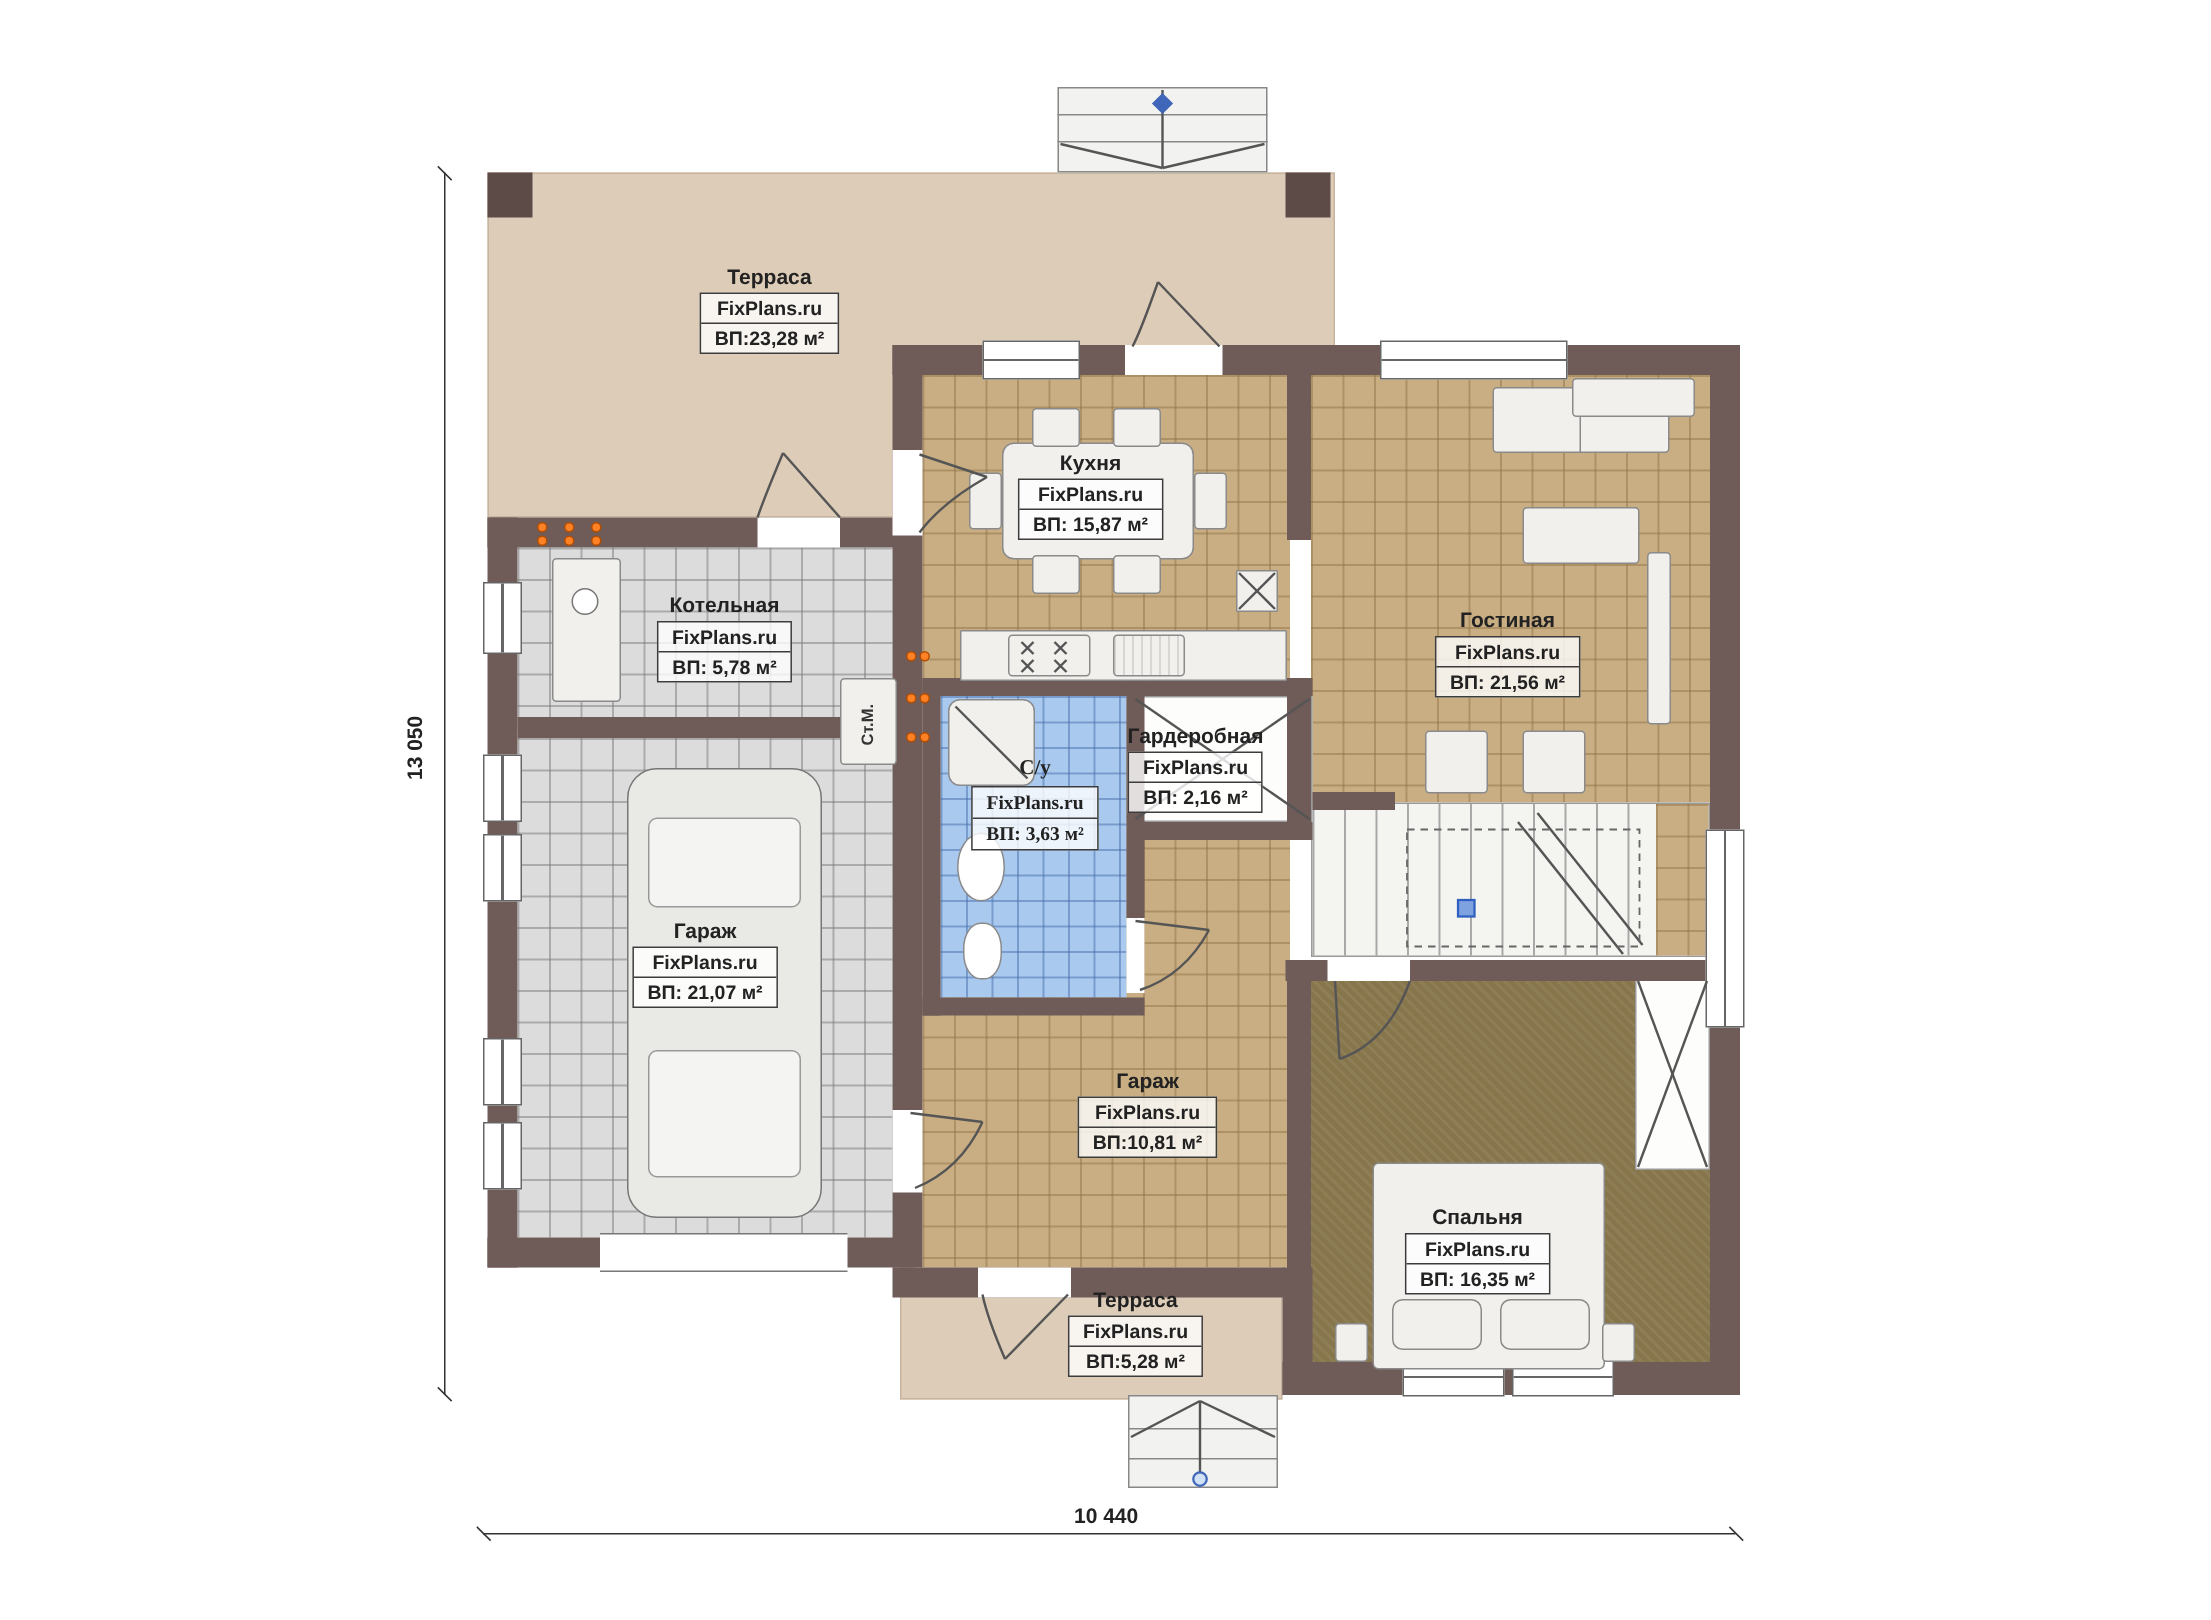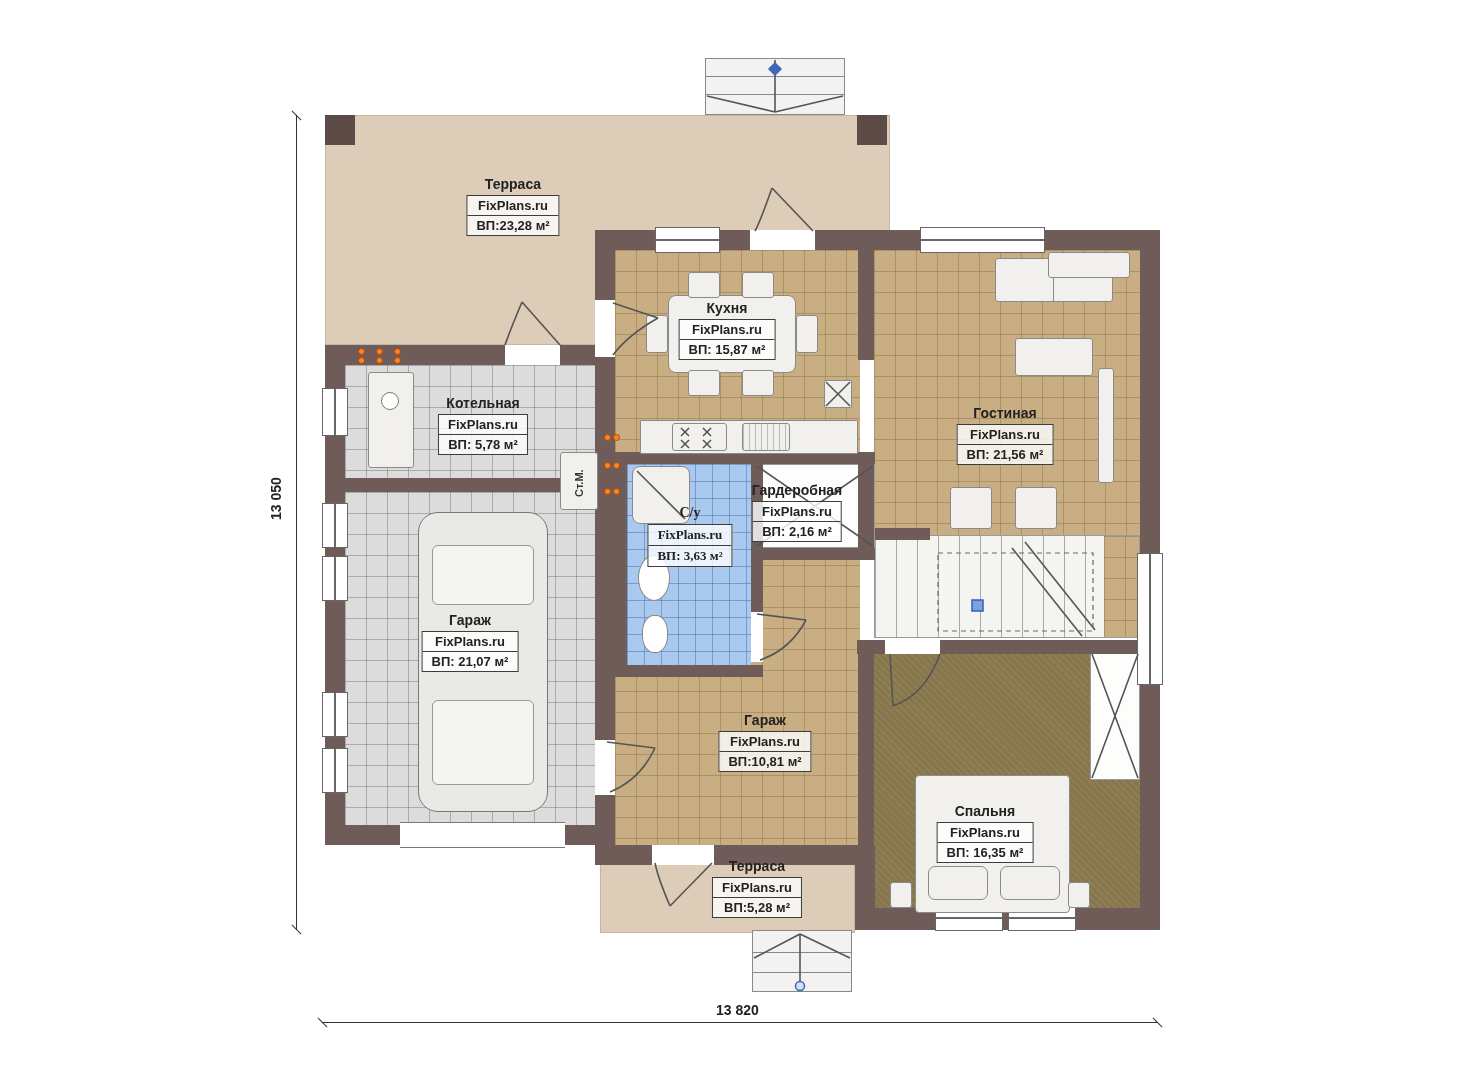--- a/index.html
+++ b/index.html
@@ -310,15 +310,15 @@
   </div>
 
   <div class="dimline-v" style="left:296px;top:115px;height:815px;"></div>
   <div class="tick" style="left:290px;top:115px;"></div>
   <div class="tick" style="left:290px;top:929px;"></div>
   <div class="dimtext" style="left:268px;top:520px;transform:rotate(-90deg);transform-origin:left top;">13 050</div>
 
   <div class="dimline-h" style="left:322px;top:1022px;width:835px;"></div>
   <div class="tick" style="left:316px;top:1022px;"></div>
   <div class="tick" style="left:1151px;top:1022px;"></div>
-  <div class="dimtext" style="left:716px;top:1002px;">13 820</div>
+  <div class="dimtext" style="left:716px;top:1002px;">10 440</div>
 
 </div>
 
 </body></html>

